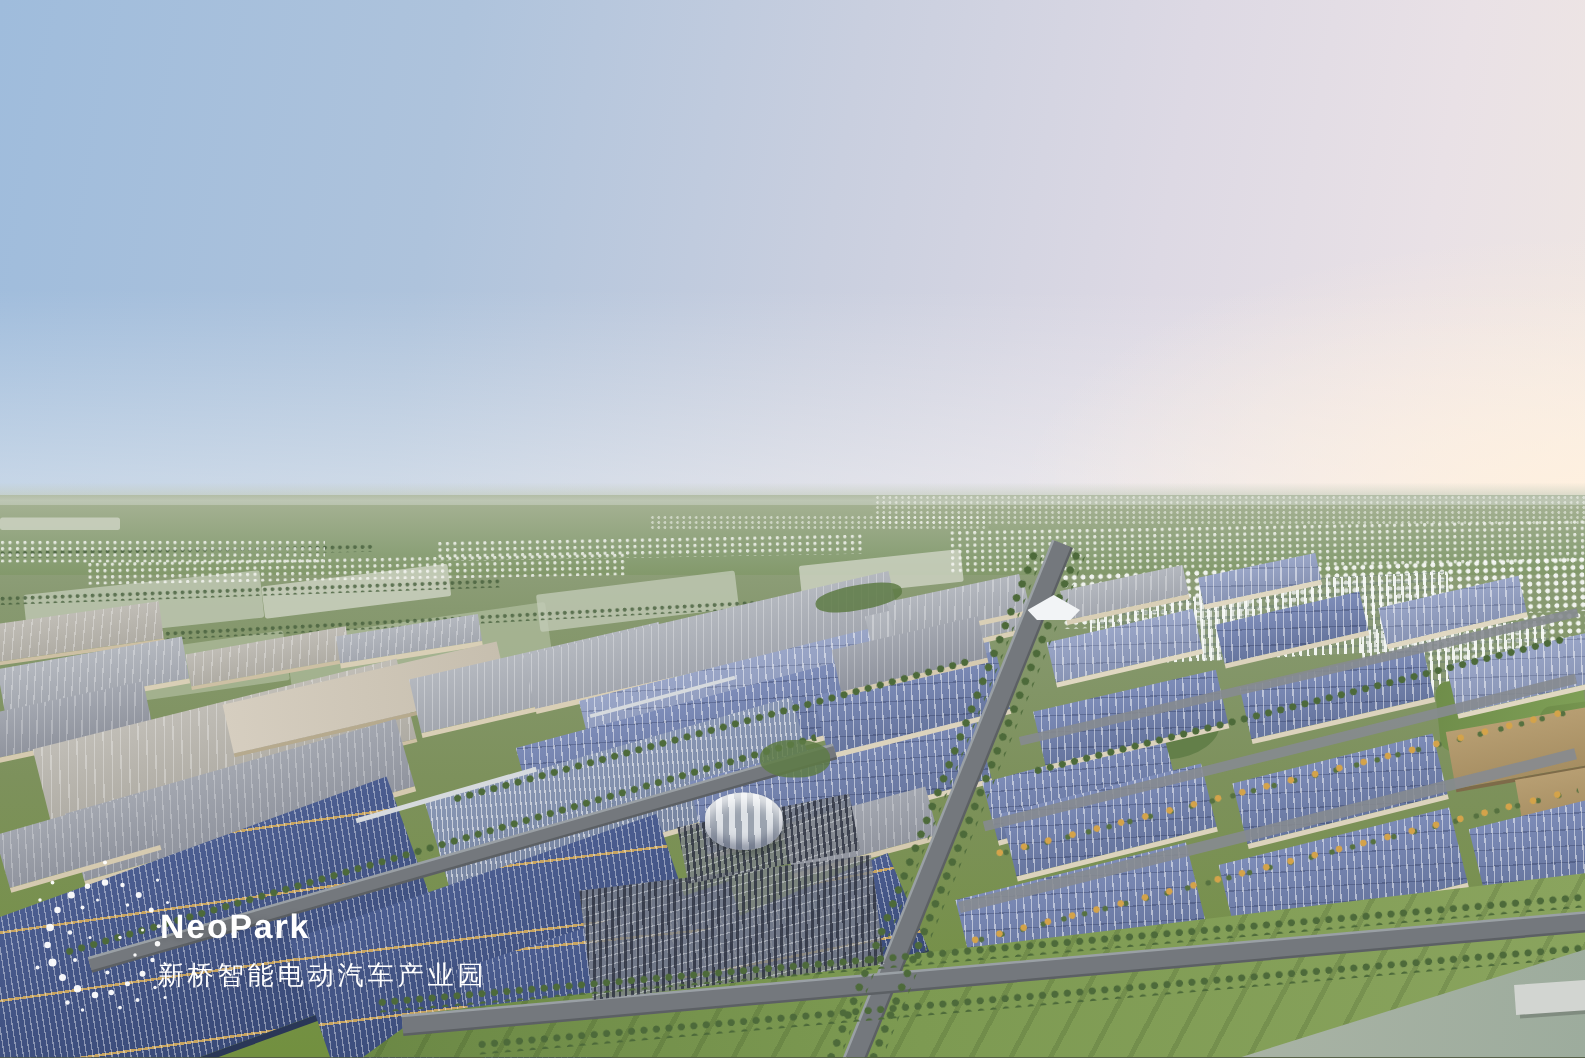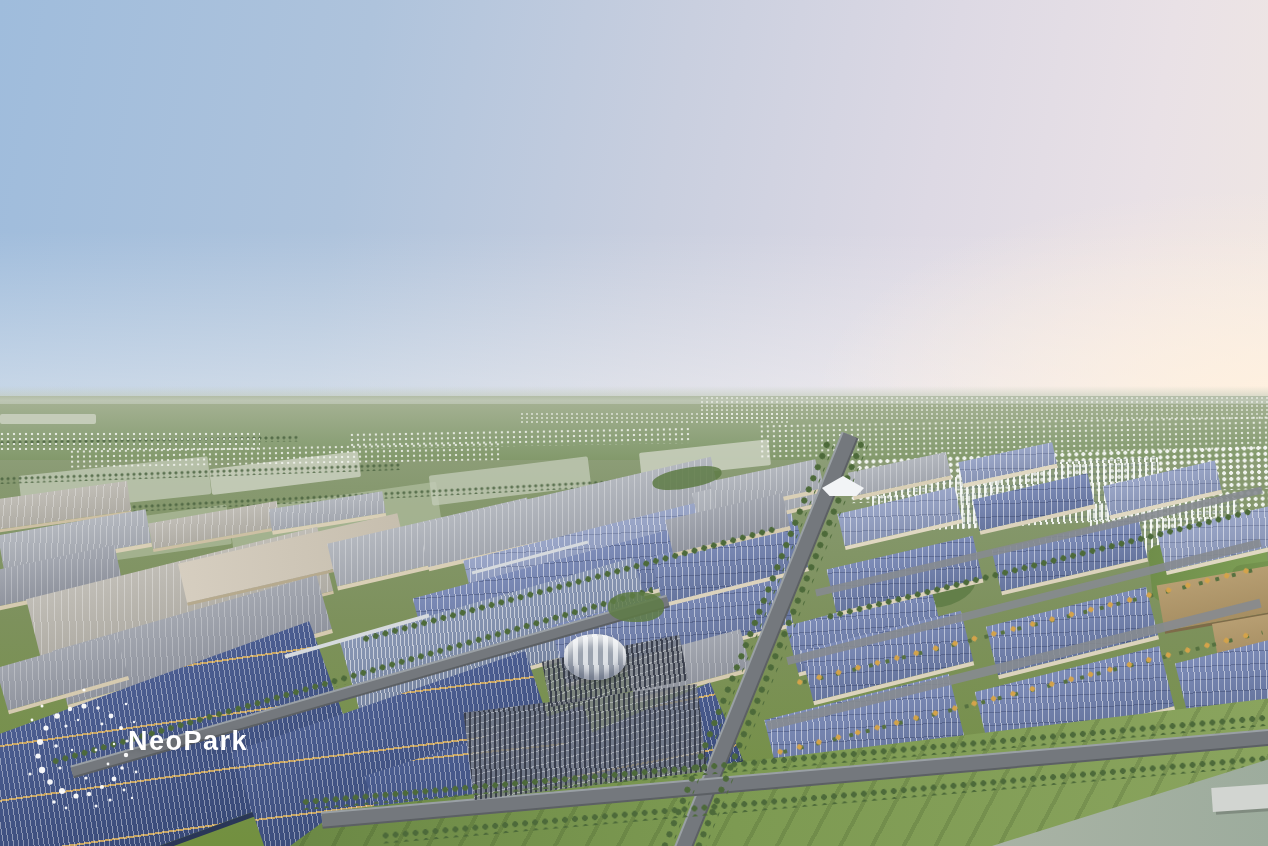--- a/index.html
+++ b/index.html
@@ -240,14 +240,15 @@
         <circle cx="84" cy="114" r="1.6"></circle>
         <circle cx="98" cy="104" r="1.4"></circle>
       <circle cx="106" cy="112" r="1.2"></circle>
         <circle cx="16" cy="20" r="1.5"></circle>
         <circle cx="100" cy="18" r="1.3"></circle>
       <circle cx="58" cy="4" r="1.6"></circle>
         <circle cx="40" cy="122" r="1.4"></circle>
         <circle cx="70" cy="120" r="1.5"></circle>
     </svg>
     <div class="brand">NeoPark</div>
+    <div class="subtitle">新桥智能电动汽车产业园</div>
   </div>
 </div>
 
 </body></html>

